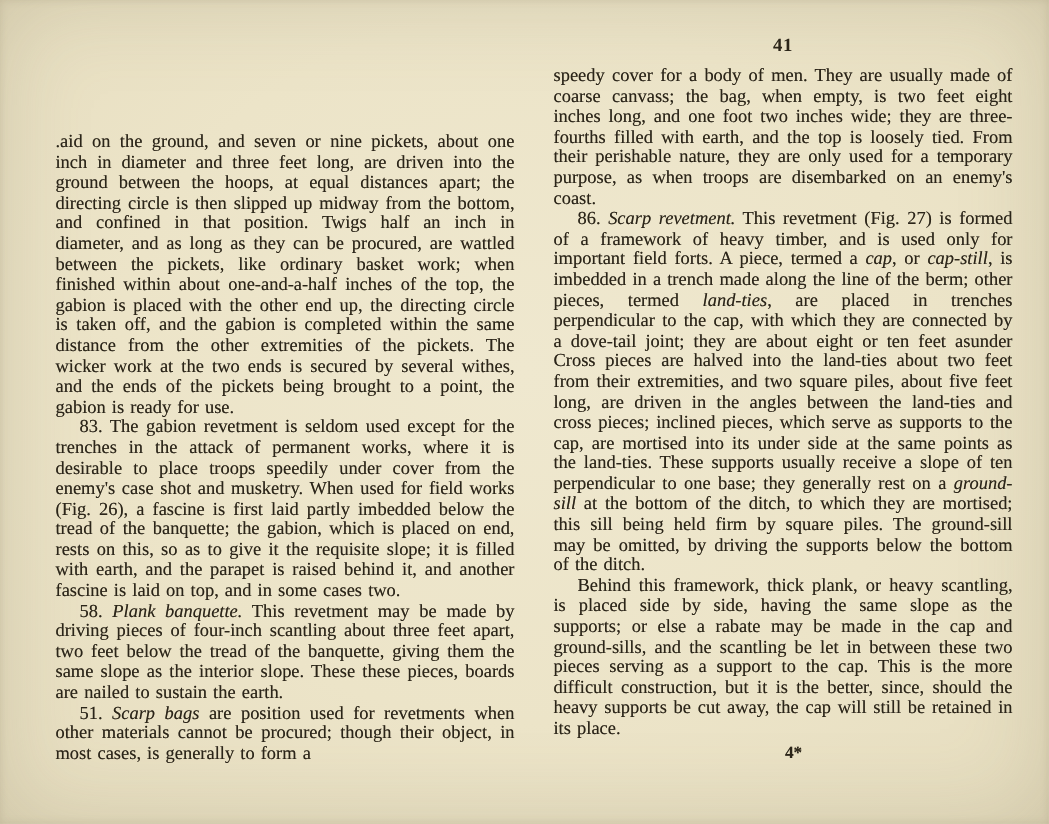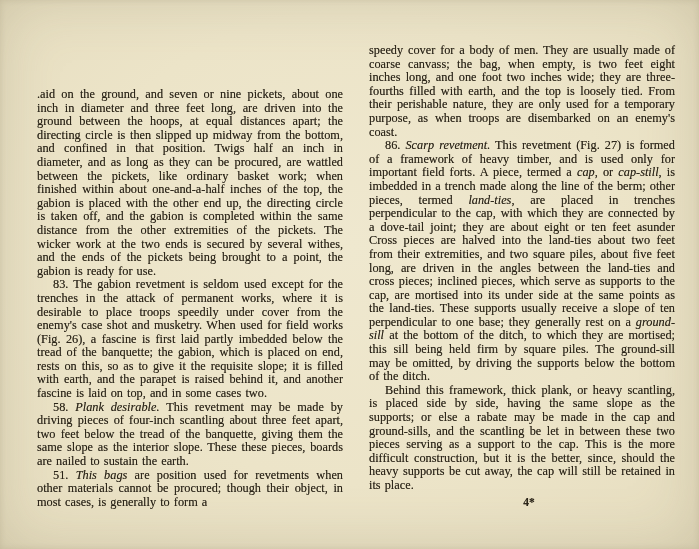--- a/index.html
+++ b/index.html
@@ -57,24 +57,25 @@
 </style>
 </head>
 <body style="background: rgb(236, 228, 200); color: rgb(43, 37, 25);">
 
 <div class="spread">
 
 
   <div class="page-text left">
       <p class="para"><span>.aid on the ground, and seven or nine pickets, about one inch in diameter and three feet long, are driven into the ground between the hoops, at equal distances apart; the directing circle is then slipped up midway from the bottom, and confined in that position. Twigs half an inch in diameter, and as long as they can be procured, are wattled between the pickets, like ordinary basket work; when finished within about one-and-a-half inches of the top, the gabion is placed with the other end up, the directing circle is taken off, and the gabion is completed within the same distance from the other extremities of the pickets. The wicker work at the two ends is secured by several withes, and the ends of the pickets being brought to a point, the gabion is ready for use.</span></p>
       <p class="para indent"><span>83. The gabion revetment is seldom used except for the trenches in the attack of permanent works, where it is desirable to place troops speedily under cover from the enemy's case shot and musketry. When used for field works (Fig. 26), a fascine is first laid partly imbedded below the tread of the banquette; the gabion, which is placed on end, rests on this, so as to give it the requisite slope; it is filled with earth, and the parapet is raised behind it, and another fascine is laid on top, and in some cases two.</span></p>
-      <p class="para indent"><span>58. </span><span class="it">Plank desirable.</span><span> This revetment may be made by driving pieces of four-inch scantling about three feet apart, two feet below the tread of the banquette, giving them the same slope as the interior slope. These these pieces, boards are nailed to sustain the earth.</span></p>
-      <p class="para indent"><span>51. </span><span class="it">This bags</span><span> are position used for revetments when other materials cannot be procured; though their object, in most cases, is generally to form a</span></p>
+      <p class="para indent"><span>58. </span><span class="it">Plank banquette.</span><span> This revetment may be made by driving pieces of four-inch scantling about three feet apart, two feet below the tread of the banquette, giving them the same slope as the interior slope. These these pieces, boards are nailed to sustain the earth.</span></p>
+      <p class="para indent"><span>51. </span><span class="it">Scarp bags</span><span> are position used for revetments when other materials cannot be procured; though their object, in most cases, is generally to form a</span></p>
     </div>
 
+  <div class="page-number right">41</div>
 
   <div class="page-text right">
     <p class="para"><span>speedy cover for a body of men. They are usually made of coarse canvass; the bag, when empty, is two feet eight inches long, and one foot two inches wide; they are three-fourths filled with earth, and the top is loosely tied. From their perishable nature, they are only used for a temporary purpose, as when troops are disembarked on an enemy's coast.</span></p>
       <p class="para indent"><span>86. </span><span class="it">Scarp revetment.</span><span> This revetment (Fig. 27) is formed of a framework of heavy timber, and is used only for important field forts. A piece, termed a </span><span class="it">cap</span><span>, or </span><span class="it">cap-still</span><span>, is imbedded in a trench made along the line of the berm; other pieces, termed </span><span class="it">land-ties</span><span>, are placed in trenches perpendicular to the cap, with which they are connected by a dove-tail joint; they are about eight or ten feet asunder Cross pieces are halved into the land-ties about two feet from their extremities, and two square piles, about five feet long, are driven in the angles between the land-ties and cross pieces; inclined pieces, which serve as supports to the cap, are mortised into its under side at the same points as the land-ties. These supports usually receive a slope of ten perpendicular to one base; they generally rest on a </span><span class="it">ground-sill</span><span> at the bottom of the ditch, to which they are mortised; this sill being held firm by square piles. The ground-sill may be omitted, by driving the supports below the bottom of the ditch.</span></p>
       <p class="para indent"><span>Behind this framework, thick plank, or heavy scantling, is placed side by side, having the same slope as the supports; or else a rabate may be made in the cap and ground-sills, and the scantling be let in between these two pieces serving as a support to the cap. This is the more difficult construction, but it is the better, since, should the heavy supports be cut away, the cap will still be retained in its place.</span></p>
       <div class="sig">4*</div>
   </div>
 
 </div>
 

